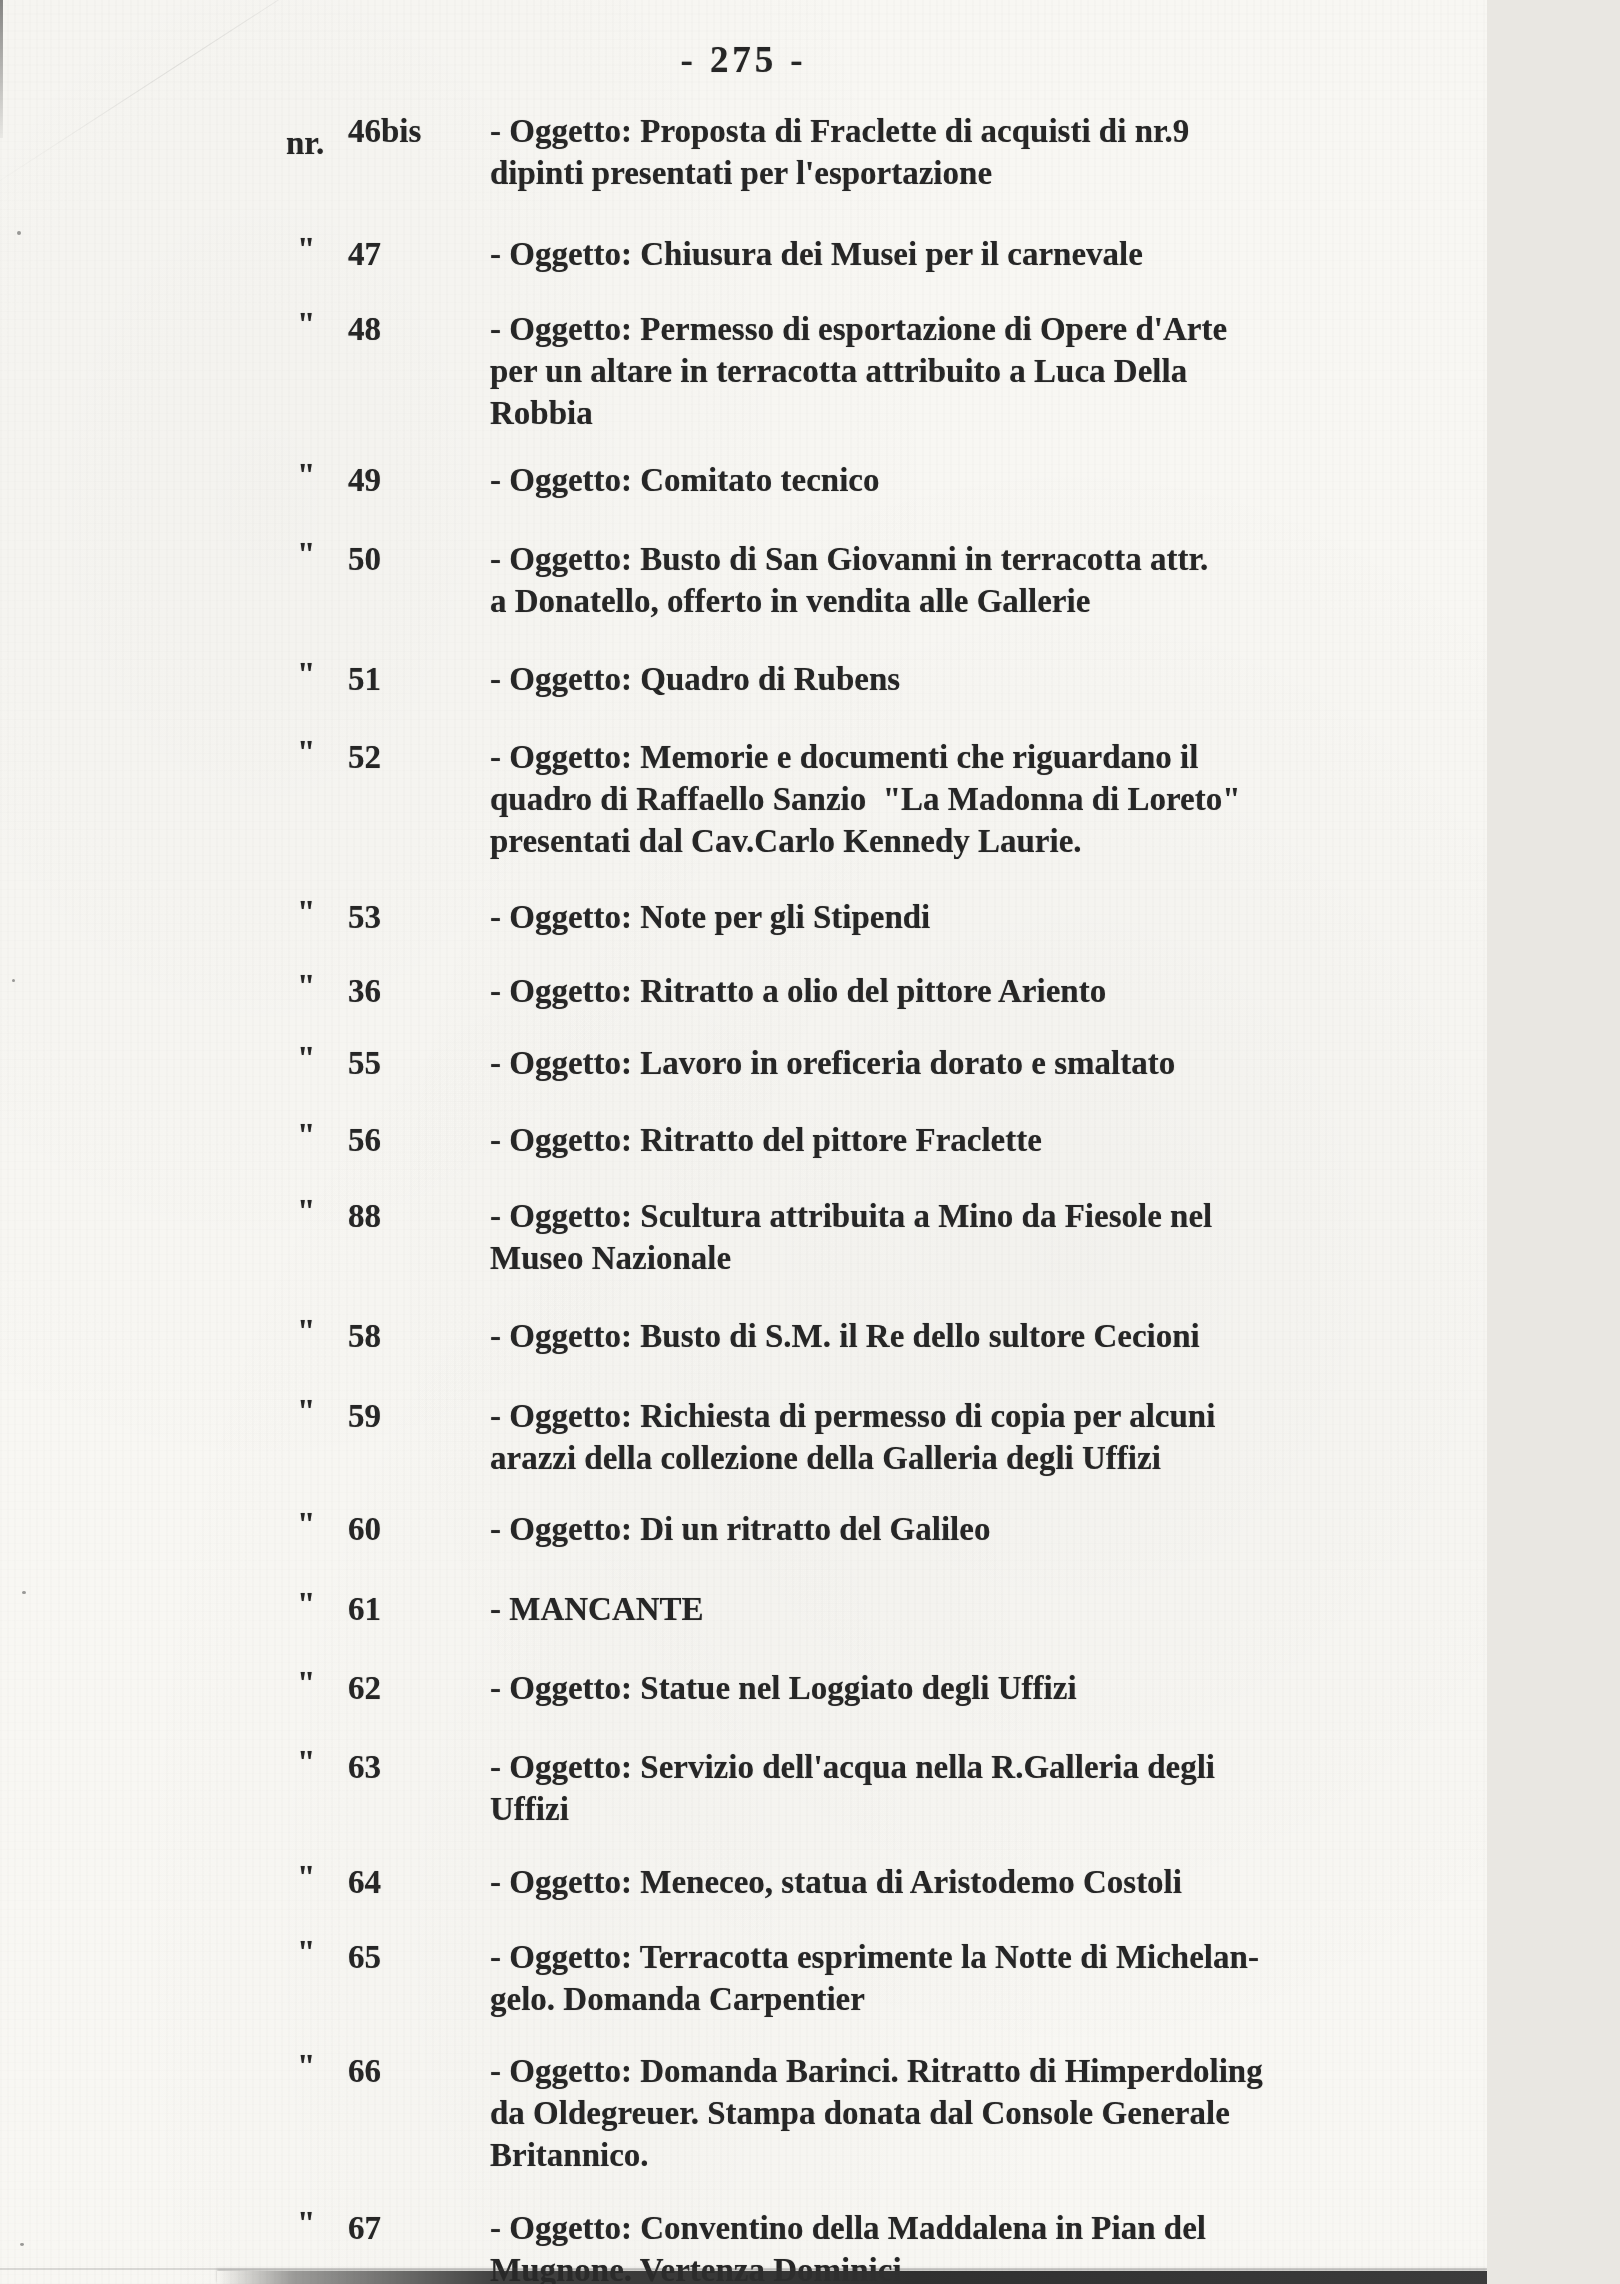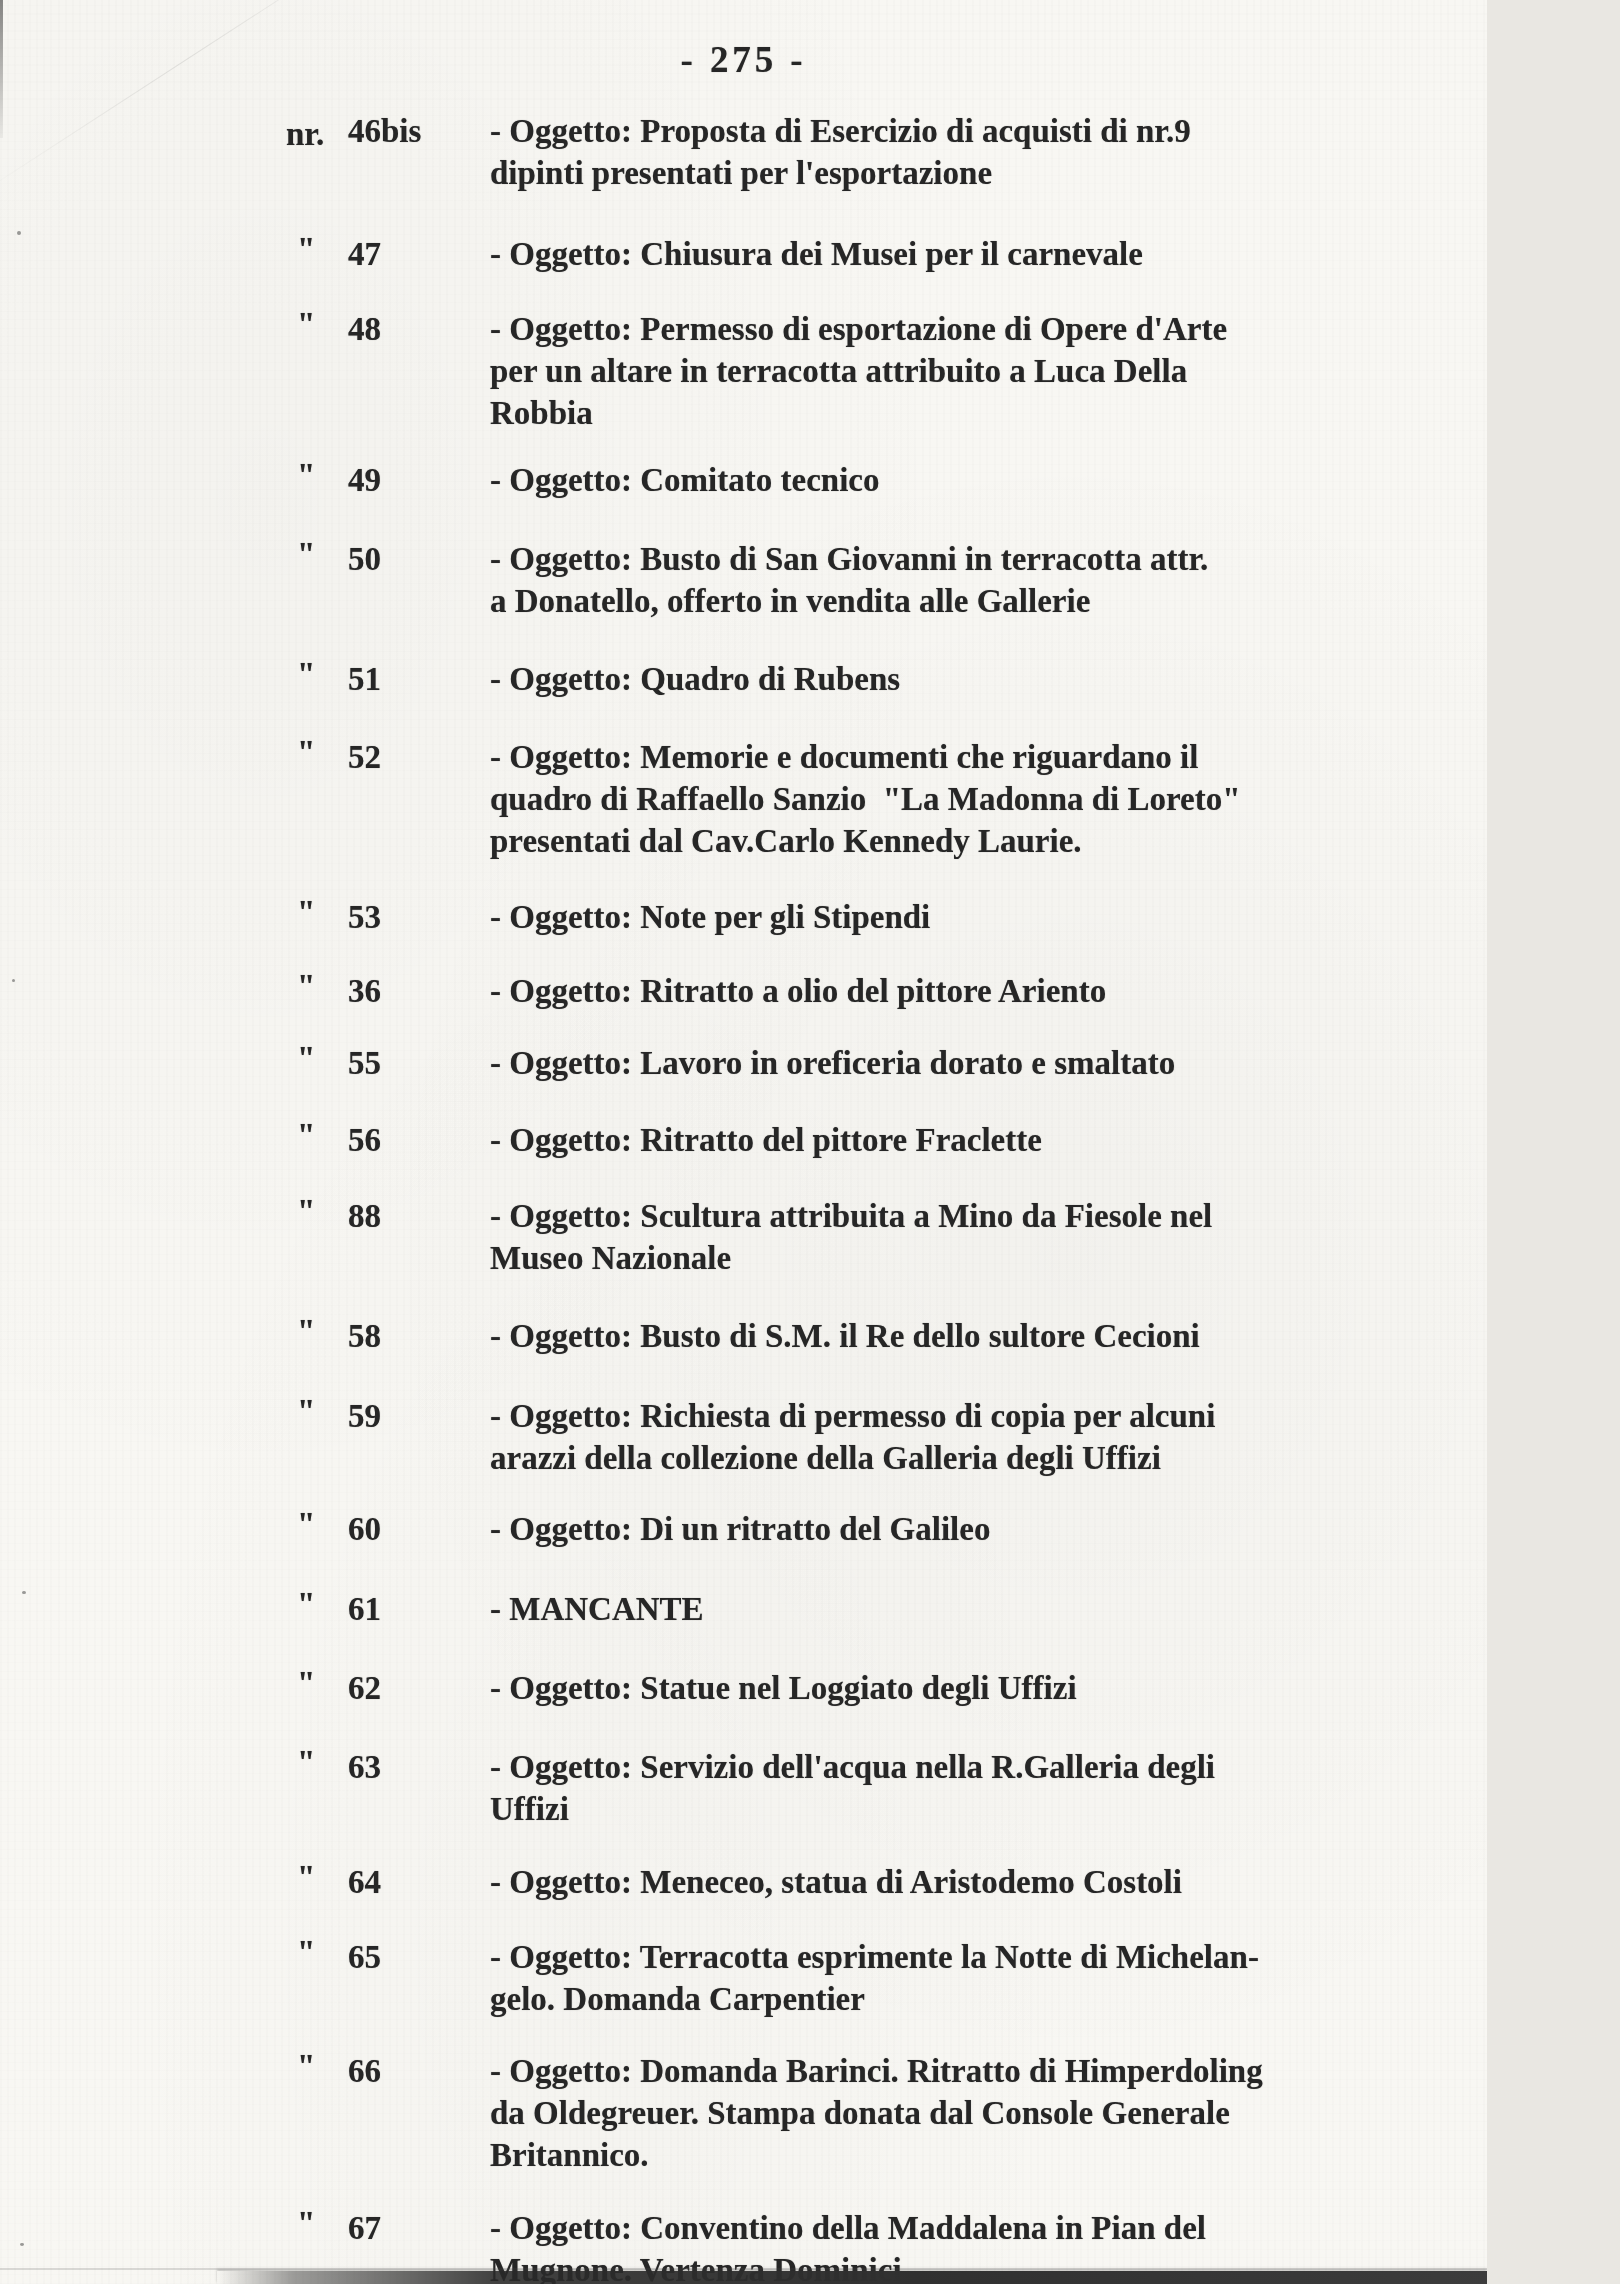--- a/index.html
+++ b/index.html
@@ -18,21 +18,21 @@
     color:#262626;
     font-weight:700;
   }
   .ink{ text-shadow:0 0 1px rgba(35,35,35,0.45); }
   .page-number{
     position:absolute; top:38px; left:50%; transform:translateX(-50%);
     font-size:37px; letter-spacing:3.9px; white-space:pre;
   }
   .item{ position:absolute; left:0; width:1620px; font-size:33px; line-height:42px; }
   .mark{ position:absolute; left:297px; top:-5.3px; white-space:pre; }
-  .mark.nr{ left:286px; top:3px; }
+  .mark.nr{ left:286px; top:12px; }
   .num{ position:absolute; left:348px; top:0; white-space:pre; }
   .obj{ position:absolute; left:490px; top:0; white-space:pre; }
   .crease{
     position:absolute; left:-26px; top:197px; width:499px; height:1.3px;
     background:linear-gradient(to right, rgba(90,90,90,0.0), rgba(90,90,90,0.14), rgba(90,90,90,0.0));
     transform:rotate(-33deg); transform-origin:left top;
   }
   .edge-sliver{
     position:absolute; left:0; top:0; width:2.6px; height:138px;
     background:linear-gradient(to bottom, rgba(40,40,40,0.55), rgba(40,40,40,0.05));
@@ -56,21 +56,21 @@
 <div class="page">
   <div class="crease"></div>
   <div class="edge-sliver"></div>
 
   <div class="page-number ink">- 275 -</div>
 
   <div>
       <div class="item ink" style="top: 110px;">
         <span class="mark nr">nr.</span>
         <span class="num">46bis</span>
-        <div class="obj">- Oggetto: Proposta di Esercizio di acquisti di nr.9
+        <div class="obj">- Oggetto: Proposta di Fraclette di acquisti di nr.9
 dipinti presentati per l'esportazione</div>
       </div>
       <div class="item ink" style="top: 233px;">
         <span class="mark">"</span>
         <span class="num">47</span>
         <div class="obj">- Oggetto: Chiusura dei Musei per il carnevale</div>
       </div>
       <div class="item ink" style="top: 308px;">
         <span class="mark">"</span>
         <span class="num">48</span>

